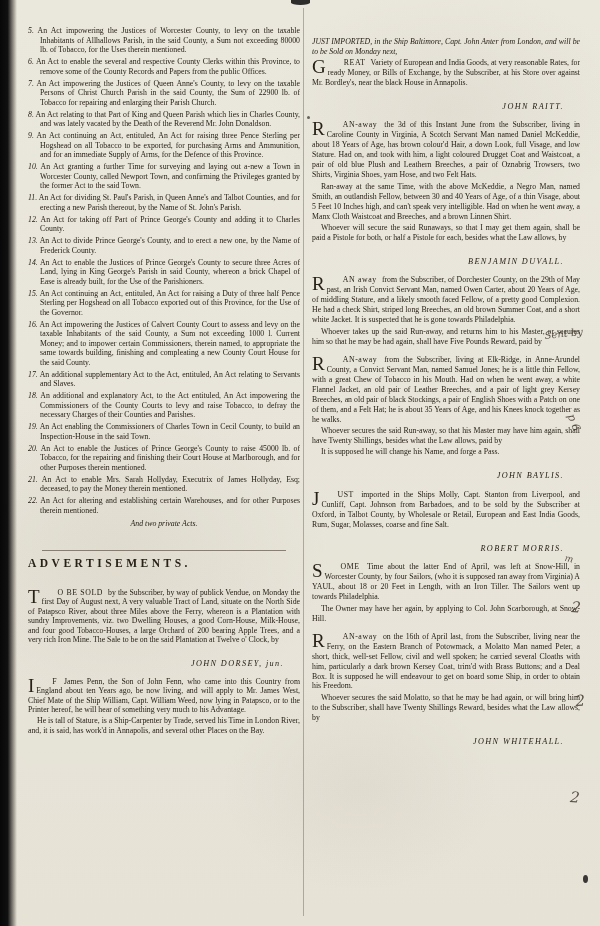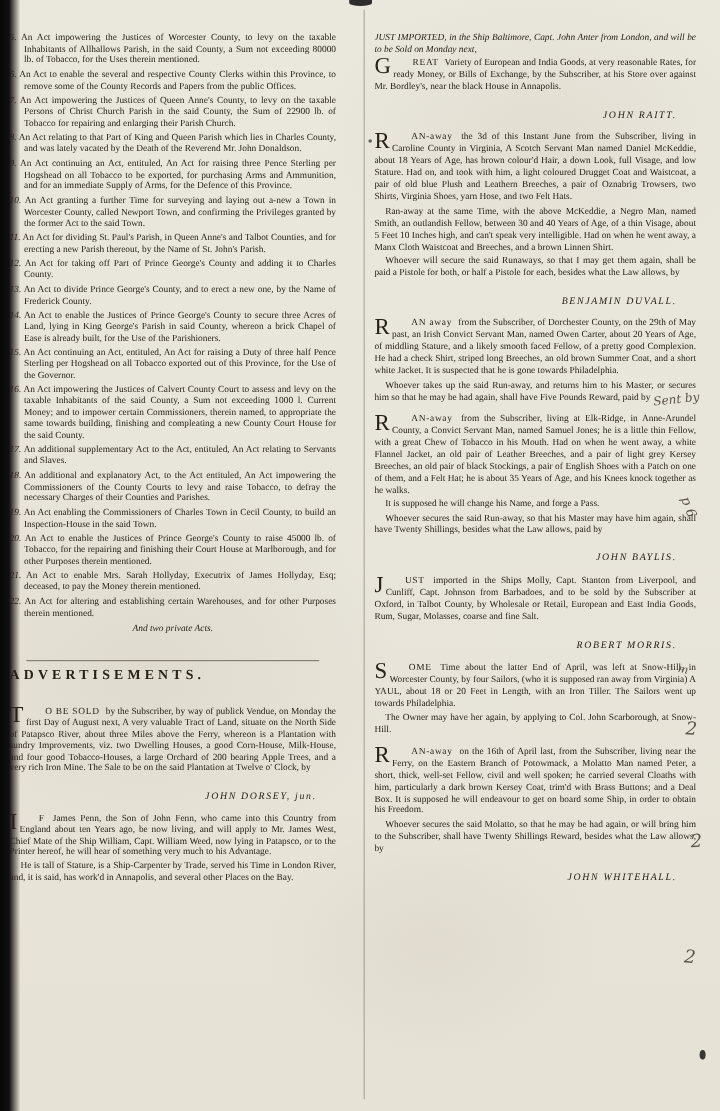--- a/index.html
+++ b/index.html
@@ -15,33 +15,33 @@
   }
   .binding{
     position:absolute;left:0;top:0;width:17px;height:100%;
     background:linear-gradient(90deg,#070707 0%,#101010 45%,rgba(45,38,30,0.45) 78%,rgba(45,38,30,0) 100%);
   }
   .col{
     position:absolute;top:26px;width:272px;height:892px;overflow:hidden;
     text-align:justify;font-size:7.8px;line-height:1.22;
     -webkit-hyphens:none;hyphens:none;
   }
-  .col-left{left:8px;}
+  .col-left{left:28px;}
   .col-right{left:312px;width:268px;line-height:1.28;}
   .col-rule{position:absolute;left:303px;top:8px;height:908px;width:1px;background:rgba(70,58,45,0.35);}
   .act{margin:0 0 2.5px;padding-left:12px;text-indent:-12px;}
   .act-num{font-style:italic;}
   .acts-footer{text-align:center;margin:4px 0 21px;font-style:italic;}
   .rule{height:1px;background:rgba(60,48,36,0.55);margin:2px 14px 5px;}
   .ads-heading{
     font-size:11.5px;font-weight:bold;letter-spacing:3.5px;
     margin:1px 0 18px;
   }
   .ad{margin-bottom:8px;}
-  .ad-intro{font-style:italic;margin:0 0 1px;}
+  .ad-intro{font-style:italic;margin:11px 0 1px;}
   .ad-first{margin:0;}
   .dropcap{float:left;font-size:19px;line-height:15px;padding:1px 2px 0 0;}
   .lead{letter-spacing:.6px;margin-right:3px;padding-left:16px;}
   .ad-para{margin:1.5px 0 0;text-indent:9px;}
   .signature{
     text-align:right;padding-right:16px;margin:14px 0 0;
     letter-spacing:1.4px;font-size:8.2px;font-style:italic;
   }
   .marginalia{
     position:absolute;font-family:"DejaVu Serif",serif;font-style:italic;
@@ -100,22 +100,22 @@
         <p class="ad-para">Ran-away at the same Time, with the above McKeddie, a Negro Man, named Smith, an outlandish Fellow, between 30 and 40 Years of Age, of a thin Visage, about 5 Feet 10 Inches high, and can't speak very intelligible. Had on when he went away, a Manx Cloth Waistcoat and Breeches, and a brown Linnen Shirt.</p>
         <p class="ad-para">Whoever will secure the said Runaways, so that I may get them again, shall be paid a Pistole for both, or half a Pistole for each, besides what the Law allows, by</p>
         <p class="signature">BENJAMIN DUVALL.</p>
       </div>
       <div class="ad">
         <p class="ad-first"><span class="dropcap">R</span><span class="lead">AN away</span> <span class="rest">from the Subscriber, of Dorchester County, on the 29th of May past, an Irish Convict Servant Man, named Owen Carter, about 20 Years of Age, of middling Stature, and a likely smooth faced Fellow, of a pretty good Complexion. He had a check Shirt, striped long Breeches, an old brown Summer Coat, and a short white Jacket. It is suspected that he is gone towards Philadelphia.</span></p>
         <p class="ad-para">Whoever takes up the said Run-away, and returns him to his Master, or secures him so that he may be had again, shall have Five Pounds Reward, paid by</p>
       </div>
       <div class="ad">
         <p class="ad-first"><span class="dropcap">R</span><span class="lead">AN-away</span> <span class="rest">from the Subscriber, living at Elk-Ridge, in Anne-Arundel County, a Convict Servant Man, named Samuel Jones; he is a little thin Fellow, with a great Chew of Tobacco in his Mouth. Had on when he went away, a white Flannel Jacket, an old pair of Leather Breeches, and a pair of light grey Kersey Breeches, an old pair of black Stockings, a pair of English Shoes with a Patch on one of them, and a Felt Hat; he is about 35 Years of Age, and his Knees knock together as he walks.</span></p>
+        <p class="ad-para">Whoever secures the said Run-away, so that his Master may have him again, shall have Twenty Shillings, besides what the Law allows, paid by</p>
         <p class="ad-para">It is supposed he will change his Name, and forge a Pass.</p>
-        <p class="ad-para">Whoever secures the said Run-away, so that his Master may have him again, shall have Twenty Shillings, besides what the Law allows, paid by</p>
         <p class="signature">JOHN BAYLIS.</p>
       </div>
       <div class="ad">
         <p class="ad-first"><span class="dropcap">J</span><span class="lead">UST</span> <span class="rest">imported in the Ships Molly, Capt. Stanton from Liverpool, and Cunliff, Capt. Johnson from Barbadoes, and to be sold by the Subscriber at Oxford, in Talbot County, by Wholesale or Retail, European and East India Goods, Rum, Sugar, Molasses, coarse and fine Salt.</span></p>
         <p class="signature">ROBERT MORRIS.</p>
       </div>
       <div class="ad">
         <p class="ad-first"><span class="dropcap">S</span><span class="lead">OME</span> <span class="rest">Time about the latter End of April, was left at Snow-Hill, in Worcester County, by four Sailors, (who it is supposed ran away from Virginia) A YAUL, about 18 or 20 Feet in Length, with an Iron Tiller. The Sailors went up towards Philadelphia.</span></p>
         <p class="ad-para">The Owner may have her again, by applying to Col. John Scarborough, at Snow-Hill.</p>
       </div>

